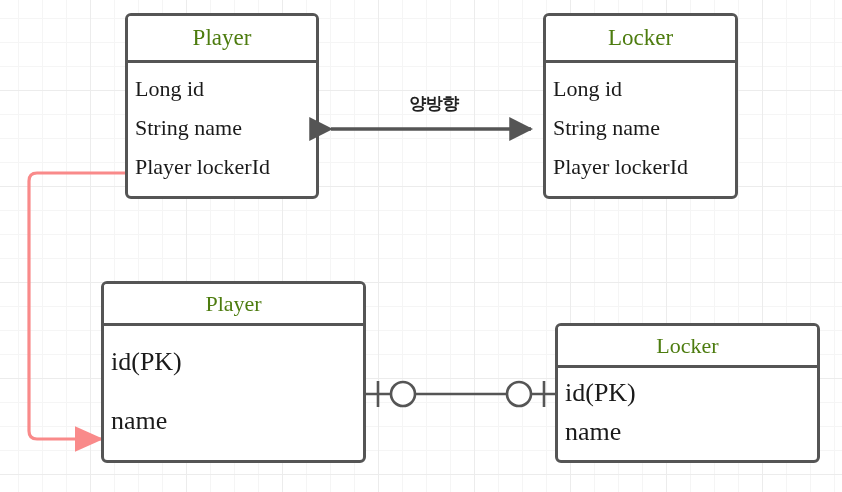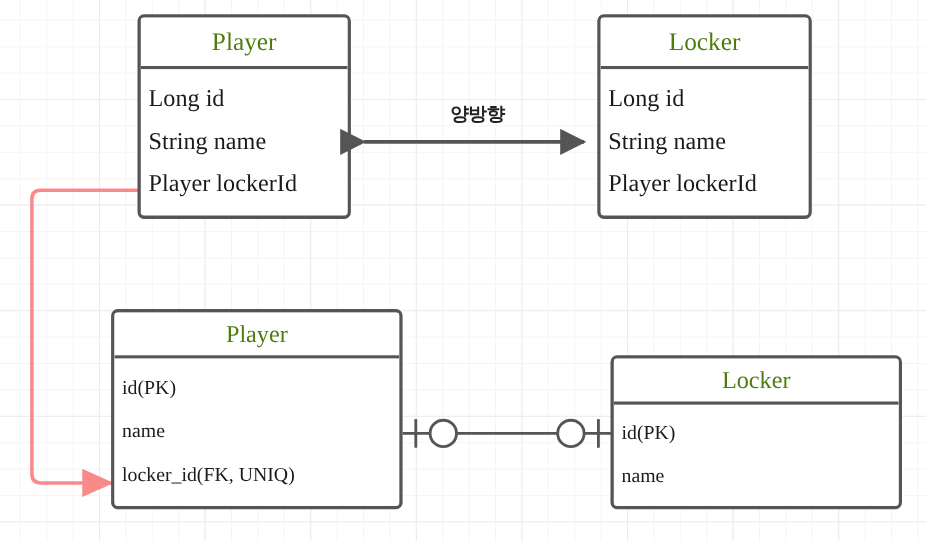--- a/index.html
+++ b/index.html
@@ -64,21 +64,21 @@
   }
 
   
   .obj-box .box-title { height: 47px; font-size: 23px; }
   .obj-box .box-body  { height: calc(100% - 50px); padding: 6px 0 6px 7px; }
   .obj-box .field     { font-size: 22px; padding: 3px 0; }
 
   
   .tbl-box .box-title { height: 42px; font-size: 22px; }
   .tbl-box .box-body  { height: calc(100% - 45px); padding: 6px 0 6px 7px; }
-  .tbl-box .field     { font-size: 18px; padding: 3px 0; }
+  .tbl-box .field     { font-size: 26px; padding: 3px 0; }
 
   
   #box-player-object { left: 125px; top: 13px;  width: 194px; height: 186px; }
   #box-locker-object { left: 543px; top: 13px;  width: 195px; height: 186px; }
   #box-player-table  { left: 101px; top: 281px; width: 265px; height: 182px; }
   #box-locker-table  { left: 555px; top: 323px; width: 265px; height: 140px; }
 
   
   .overlay {
     position: absolute;
@@ -140,21 +140,20 @@
       <div class="field">String name</div>
       <div class="field">Player lockerId</div>
     </div>
   </div>
 
   <div class="box tbl-box" id="box-player-table">
     <div class="box-title">Player</div>
     <div class="box-body">
       <div class="field">id(PK)</div>
       <div class="field">name</div>
-      <div class="field">locker_id(FK, UNIQ)</div>
     </div>
   </div>
 
   <div class="box tbl-box" id="box-locker-table">
     <div class="box-title">Locker</div>
     <div class="box-body">
       <div class="field">id(PK)</div>
       <div class="field">name</div>
     </div>
   </div>

